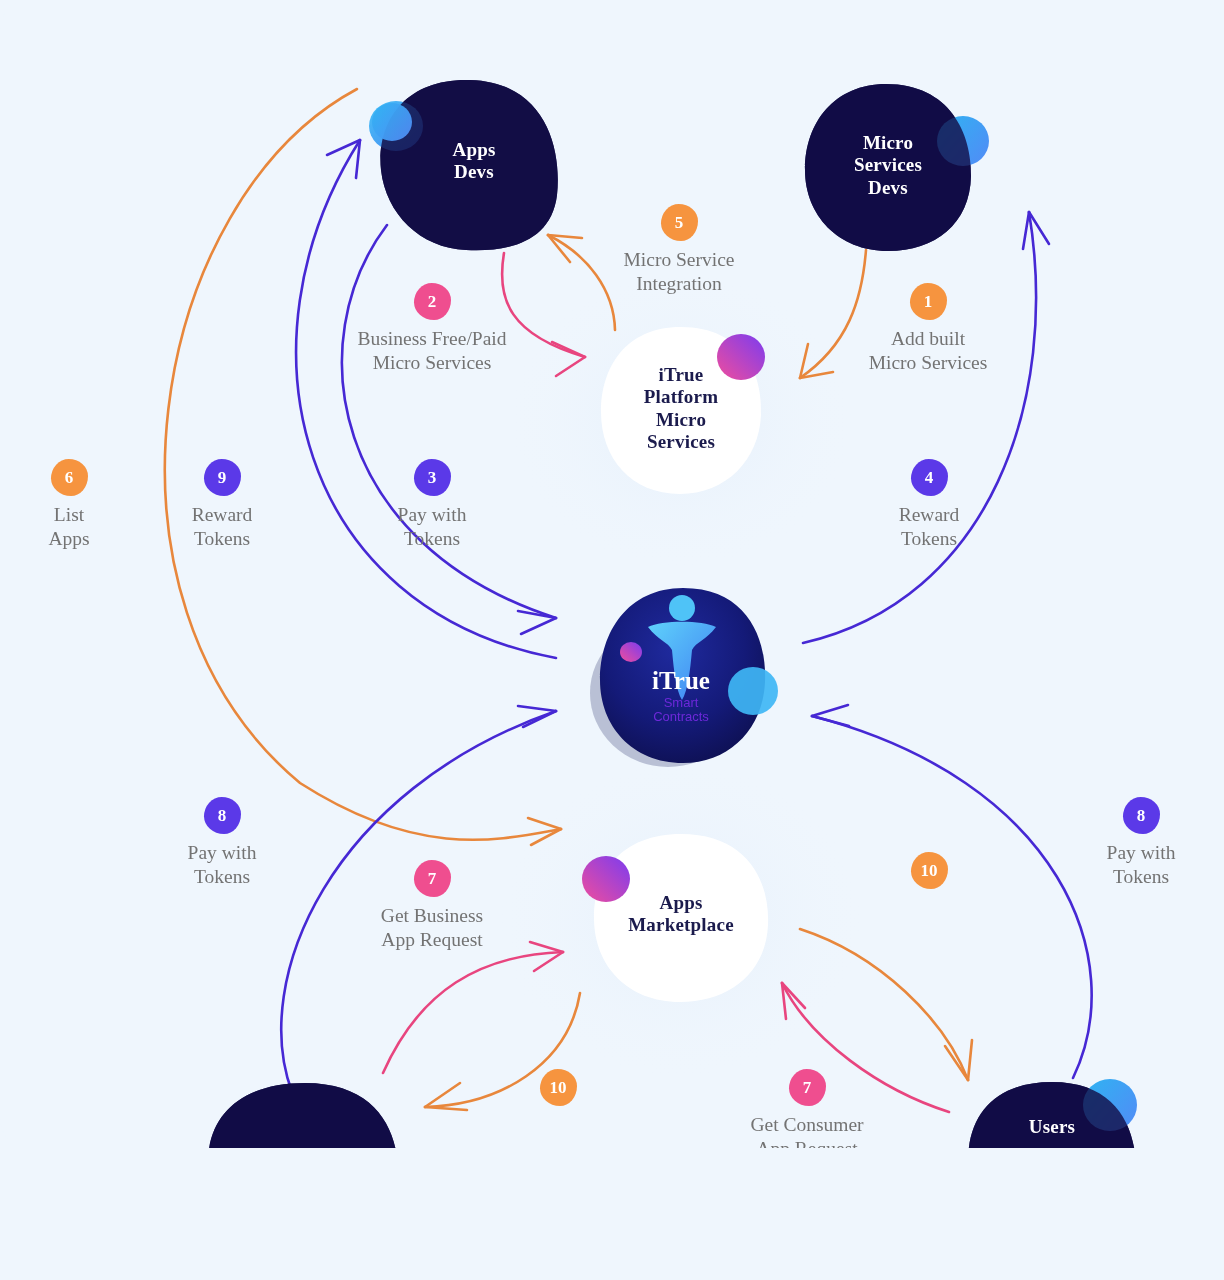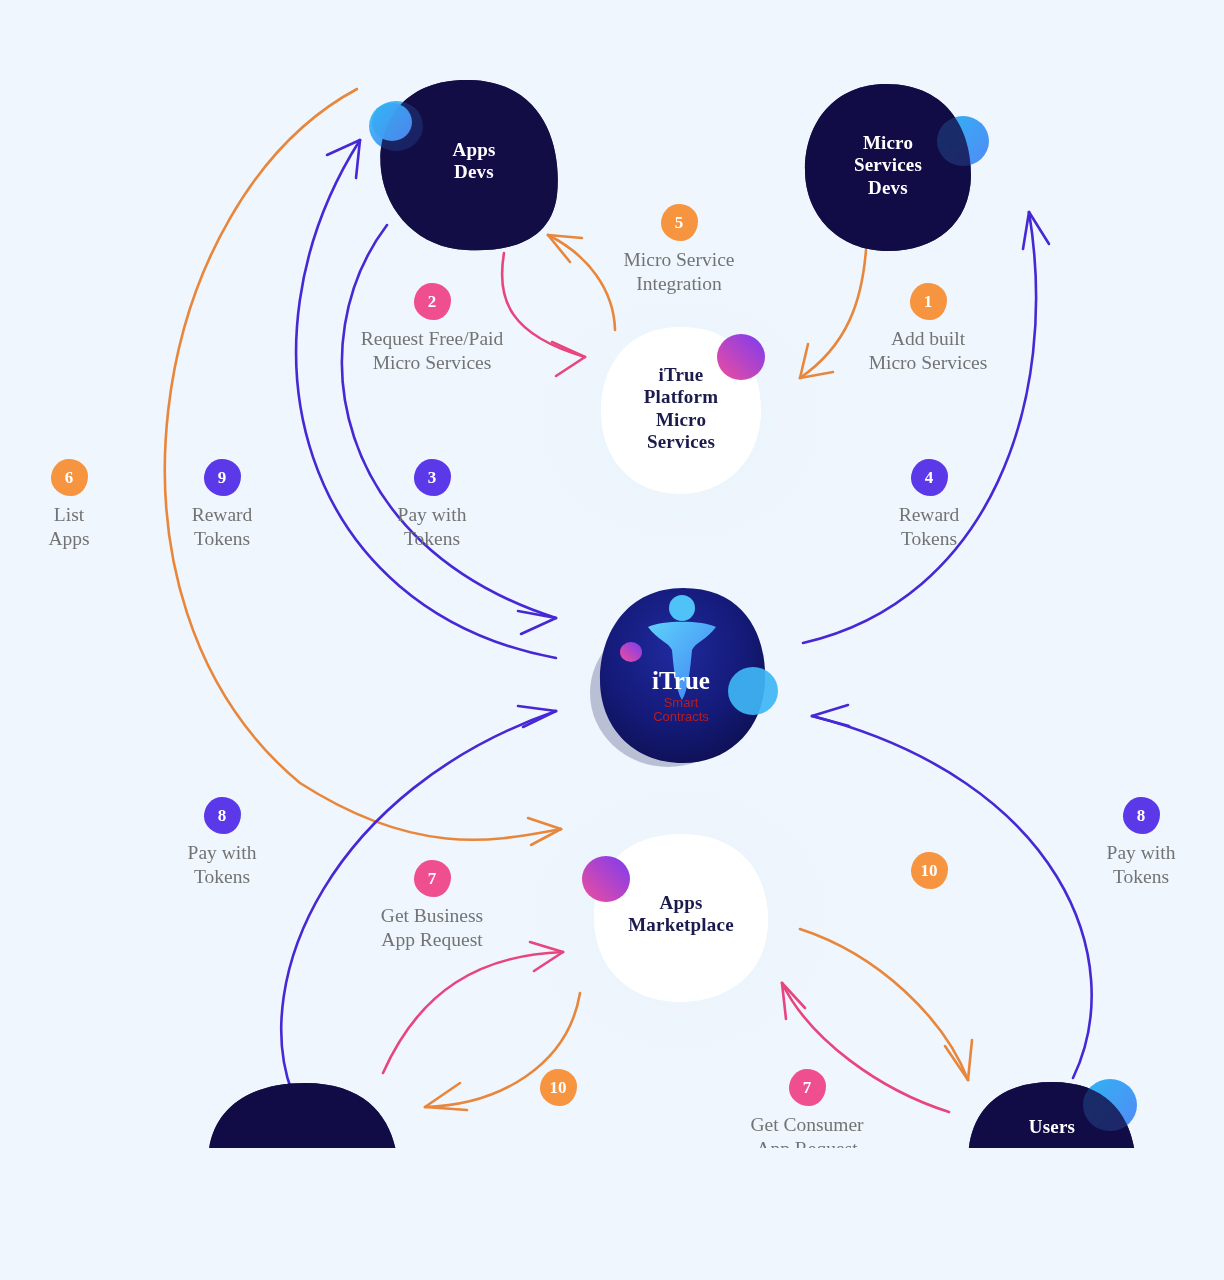--- a/index.html
+++ b/index.html
@@ -27,21 +27,21 @@
     position: absolute;
     text-align: center;
     pointer-events: none;
     line-height: 1.18;
     font-weight: bold;
   }
   .node-dark { color: #ffffff; font-size: 19px; letter-spacing: .2px; }
   .node-light { color: #1b1b4d; font-size: 19px; letter-spacing: .2px; }
   .node-center-title { color: #ffffff; font-size: 25px; font-weight: bold; }
   .node-center-sub {
-    color: #b91c1c; font-size: 13px; font-weight: normal;
+    color: #6d28d9; font-size: 13px; font-weight: normal;
     font-family: "Liberation Sans", sans-serif; line-height: 1.15;
   }
   
   .step {
     position: absolute;
     width: 230px;
     text-align: center;
     pointer-events: none;
   }
   .step .badge {
@@ -267,21 +267,21 @@
   <div class="node-label node-dark" style="left:952px; top:1116px; width:200px;">Users</div>
 
   <div class="step" style="left:813px; top:283px;">
     <div class="badge b-orange">1</div>
     <div class="caption">Add built
 Micro Services</div>
   </div>
 
   <div class="step" style="left:317px; top:283px;">
     <div class="badge b-pink">2</div>
-    <div class="caption">Request Free/Paid
+    <div class="caption">Business Free/Paid
 Micro Services</div>
   </div>
 
   <div class="step" style="left:317px; top:459px;">
     <div class="badge b-purple">3</div>
     <div class="caption">Pay with
 Tokens</div>
   </div>
 
   <div class="step" style="left:814px; top:459px;">

